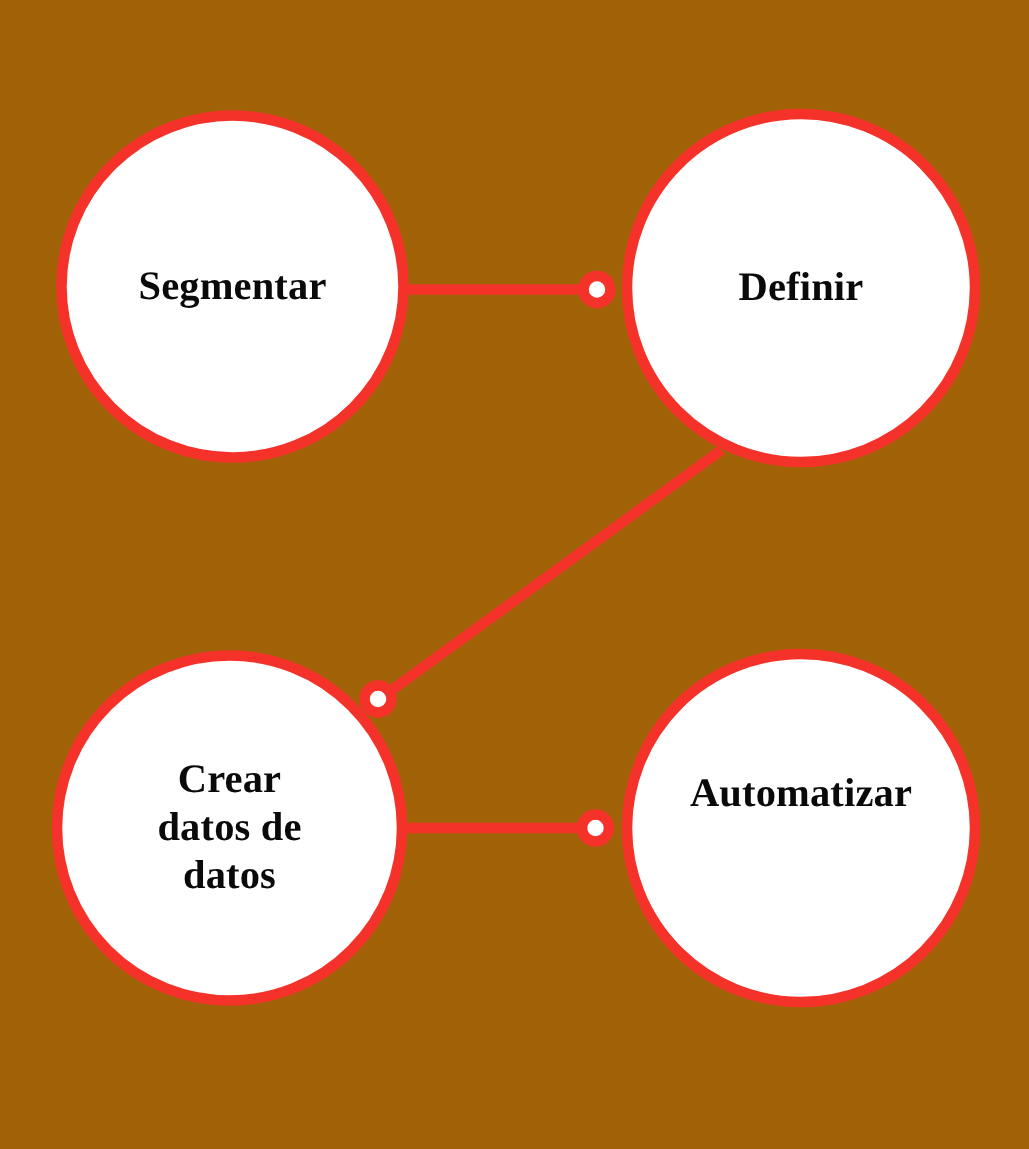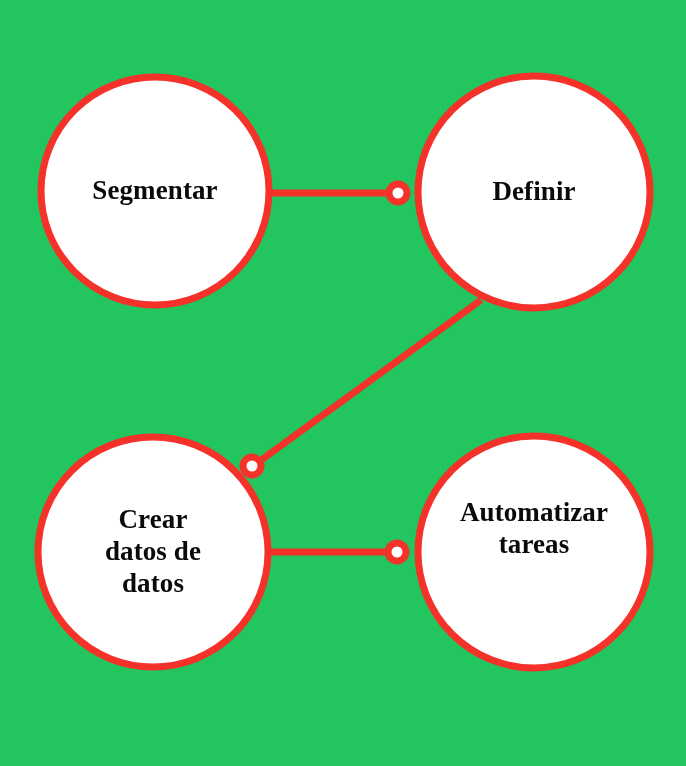--- a/index.html
+++ b/index.html
@@ -48,21 +48,21 @@
     width: 100%;
   }
   .label-segmentar  { left: 41px;  top: 77px;  width: 228px; height: 228px; }
   .label-definir    { left: 418px; top: 76px;  width: 232px; height: 232px; justify-content: center; }
   .label-crear      { left: 38px;  top: 437px; width: 230px; height: 230px; justify-content: center; }
   .label-automatizar{ left: 418px; top: 413px; width: 232px; height: 232px; }
 </style>
 </head>
 <body>
 
-<div id="diagram-root" style="background: #22c55e;">
+<div id="diagram-root" style="background: #a16207;">
 
   <svg id="diagram-svg" viewBox="0 0 686 766" xmlns="http://www.w3.org/2000/svg">
 
     <line id="edge-line-1" x1="270" y1="193" x2="399" y2="193" stroke="#f4322a" stroke-width="7" stroke-linecap="butt"></line>
 
     <line id="edge-line-2" x1="481" y1="300" x2="253" y2="466" stroke="#f4322a" stroke-width="7" stroke-linecap="butt"></line>
 
     <line id="edge-line-3" x1="269" y1="552" x2="398" y2="552" stroke="#f4322a" stroke-width="7" stroke-linecap="butt"></line>
 
     <circle id="node-circle-1" cx="155" cy="191" r="114" fill="#ffffff" stroke="#f4322a" stroke-width="7"></circle>
@@ -91,17 +91,16 @@
     <span>
       <span>Crear</span>
       <span>datos de</span>
       <span>datos</span>
     </span>
   </div>
 
   <div class="node-label label-automatizar" style="color: rgb(10, 10, 10);">
     <span>
       <span>Automatizar</span>
-      <span>tareas</span>
     </span>
   </div>
 
 </div>
 
 </body></html>

